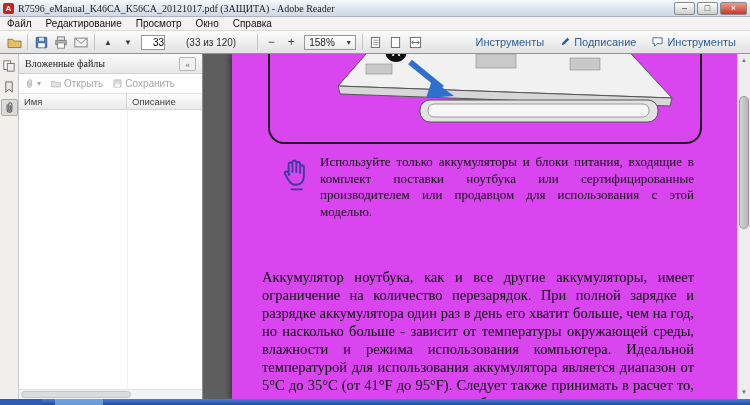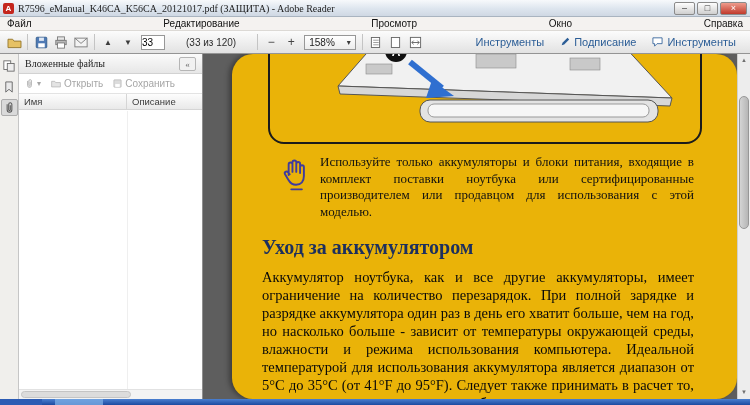--- a/index.html
+++ b/index.html
@@ -14,33 +14,33 @@
   .app-icon { width:11px; height:11px; background:#c4261d; border-radius:2px; margin-right:4px;
     color:#fff; font-size:8px; line-height:11px; text-align:center; font-weight:bold; }
   .title-text { font-size:10px; color:#1c1c1c; white-space:nowrap;font-family:Liberation Serif, serif; }
   .win-btns { margin-left:auto; display:flex; gap:2px; }
   .win-btn { width:21px; height:13px; border:1px solid #8a8a8a; border-radius:2px;
     background:linear-gradient(#fefefe,#cfcfcf); font-size:9px; line-height:11px; text-align:center; color:#333; }
   .win-btn.close { width:27px; background:linear-gradient(#ee9c8d,#c0392b); color:#fff; }
 
   
   .menubar { position:absolute; top:17px; left:0; right:0; height:14px; background:#f4f2f0;
-    border-bottom:1px solid #dcd9d5; display:flex; align-items:center; font-size:10px; color:#111;justify-content:space-between; }
+    border-bottom:1px solid #dcd9d5; display:flex; align-items:center; font-size:10px; color:#111; }
   .menu-item { padding:0 7px; height:100%; display:flex; align-items:center; }
 
   
   .toolbar { position:absolute; top:31px; left:0; right:0; height:23px;
     background:linear-gradient(#fcfcfc,#e2e2e2); border-bottom:1px solid #949494;
     display:flex; align-items:center; padding:0 4px; font-size:10px; }
   .tb-sep { width:1px; height:16px; background:#c4c4c4; margin:0 3px; flex:none; }
   .tb-btn { width:20px; height:18px; display:flex; align-items:center; justify-content:center;
     border-radius:2px; color:#444; flex:none; }
   .tb-glyph { font-size:8px; color:#3c3c3c; }
   .page-input { width:24px; height:15px; border:1px solid #979797; background:#fff;
-    font-size:10px; text-align:left; margin:0 3px; font-family:"Liberation Sans",sans-serif; }
+    font-size:10px; text-align:right; margin:0 3px; font-family:"Liberation Sans",sans-serif; }
   .page-count { color:#2e2e2e; margin:0 18px; white-space:nowrap; }
   .zoom-box { height:15px; border:1px solid #979797; background:linear-gradient(#fff,#ececec);
     padding:0 4px; display:flex; align-items:center; gap:12px; margin:0 3px; color:#222; }
   .tb-right { margin-left:auto; display:flex; align-items:center; gap:16px; padding-right:10px;
     font-size:11px; color:#2b5d96; }
   .tb-right-item { display:flex; align-items:center; gap:4px;justify-content:center; }
 
   
   .content { position:absolute; top:54px; bottom:6px; left:0; right:0; }
 
@@ -65,22 +65,22 @@
   .col-desc { flex:1; padding:2px 5px 0; }
   .panel-list { position:absolute; top:57px; bottom:10px; left:0; right:0; background:#fff; }
   .list-divider { position:absolute; top:0; bottom:0; left:108px; width:1px; background:#efefef; }
   .panel-hscroll { position:absolute; bottom:0; left:0; right:0; height:10px; background:#f3f3f3;
     border-top:1px solid #e2e2e2; }
   .panel-hthumb { position:absolute; top:1px; bottom:1px; left:2px; width:110px;
     background:#dcdcdc; border:1px solid #c4c4c4; border-radius:4px; }
 
   
   .docview { position:absolute; top:0; bottom:0; left:203px; right:0; background:#5e5e5e; overflow:hidden; }
-  .page { position:absolute; left:29px; top:0; width:505px; height:100%; background:#eab308;
-    box-shadow:-3px 0 5px rgba(0,0,0,.35);border-radius:21px; }
+  .page { position:absolute; left:29px; top:0; width:505px; height:100%; background:#d946ef;
+    box-shadow:-3px 0 5px rgba(0,0,0,.35); }
 
   .figure { position:absolute; left:36px; top:-20px; width:434px; height:110px;
     border:2px solid #1b1b1b; border-radius:16px; overflow:hidden; }
 
   .warning-icon { position:absolute; left:46px; top:102px; width:34px; height:36px; }
   .warning-text { position:absolute; left:88px; top:100px; width:374px;
     font:13px/16.5px "Liberation Serif",serif; text-align:justify; color:#111; }
 
   .doc-heading { position:absolute; left:30px; top:182px;
     font:bold 20px "Liberation Serif",serif; color:#1c2f5e; }
@@ -326,21 +326,20 @@
         <div class="warning-icon">
           <svg width="34" height="36" viewBox="0 0 32 34">
             <g fill="none" stroke="#3f3b9e" stroke-width="1.8" stroke-linecap="round" stroke-linejoin="round">
               <path d="M10 18 V8 a1.8 1.8 0 0 1 3.6 0 V15 M13.6 15 V6 a1.8 1.8 0 0 1 3.6 0 V15 M17.2 15 V7.5 a1.8 1.8 0 0 1 3.6 0 V16 M20.8 16 V10.5 a1.8 1.8 0 0 1 3.6 0 V19 c0 5-2.6 8.2-7.4 8.2 c-3.8 0-5.4-1.4-7.3-4.8 l-3.1-5.2 c-1.1-1.8 1.3-3.4 2.7-1.9 l1.7 2"></path>
               <path d="M12.5 31.5 h10"></path>
             </g>
           </svg>
         </div>
         <div class="warning-text">Используйте только аккумуляторы и блоки питания, входящие в комплект поставки ноутбука или сертифицированные производителем или продавцом для использования с этой моделью.</div>
 
-        <div class="doc-heading">Уход за аккумулятором</div>
         <div class="doc-body">Аккумулятор ноутбука, как и все другие аккумуляторы, имеет ограничение на количество перезарядок. При полной зарядке и разрядке аккумулятора один раз в день его хватит больше, чем на год, но насколько больше - зависит от температуры окружающей среды, влажности и режима использования компьютера. Идеальной температурой для использования аккумулятора является диапазон от 5°C до 35°C (от 41°F до 95°F). Следует также принимать в расчет то, что внутренняя температура в ноутбуке выше, чем внешняя.</div>
       </div>
 
       <div class="scrollbar">
         <div class="sb-arrow">▲</div>
         <div class="sb-thumb"></div>
         <div class="sb-arrow bottom">▼</div>
       </div>
     </div>
   </div>

